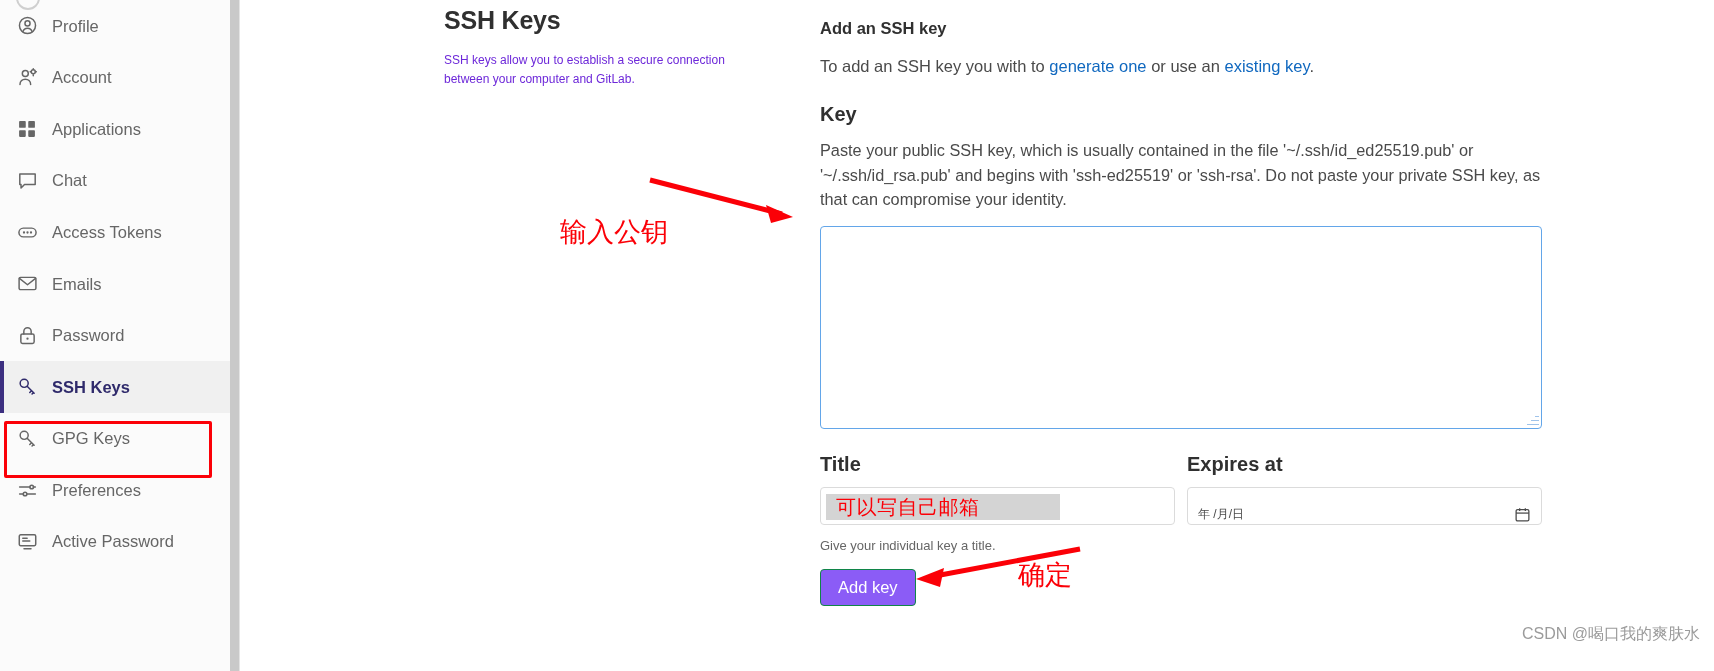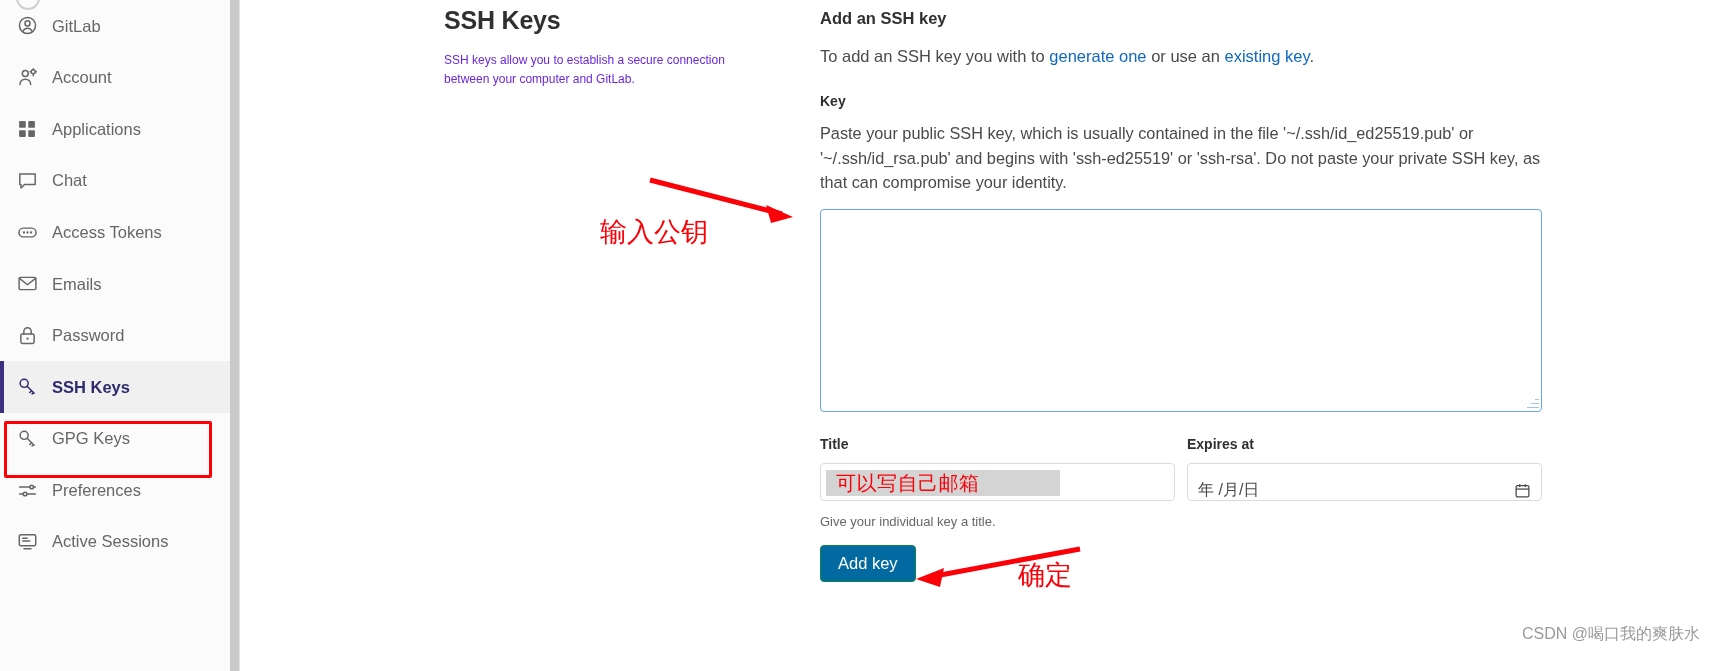--- a/index.html
+++ b/index.html
@@ -130,40 +130,40 @@
 
   
   .col-right {
     position: absolute;
     left: 820px;
     top: 0;
     width: 722px;
   }
   .section-heading {
     margin: 0;
-    padding-top: 9px;
+    padding-top: 19px;
     font-size: 16.5px;
     font-weight: bold;
     color: #303030;
   }
   .section-intro {
     margin: 0;
     padding-top: 16px;
     font-size: 16.5px;
     color: #4a4a4a;
     line-height: 1.5;
   }
   a.link {
     color: #1068bf;
     text-decoration: none;
     cursor: pointer;
   }
 
   .field-label {
-    font-size: 14px;
+    font-size: 20px;
     font-weight: bold;
     color: #303030;
     display: block;
   }
   .key-label { padding-top: 24px; }
 
   .help-paragraph {
     margin: 0;
     padding-top: 12px;
     font-size: 16.3px;
@@ -242,21 +242,21 @@
     line-height: 22px;
     letter-spacing: 0.5px;
     pointer-events: none;
     white-space: nowrap;
   }
   .date-input-wrap { position: relative; width: 355px; }
   .date-placeholder {
     position: absolute;
     left: 11px;
     top: 20px;
-    font-size: 16px;
+    font-size: 12px;
     color: #4a4a4a;
     line-height: 36px;
     pointer-events: none;
   }
   .calendar-btn {
     position: absolute;
     right: 10px;
     top: 19px;
     width: 20px; height: 38px;
     display: flex; align-items: center; justify-content: center;
@@ -264,21 +264,21 @@
     cursor: pointer;
   }
   .field-hint {
     margin: 0;
     padding-top: 13px;
     font-size: 13px;
     color: #666666;
   }
   .btn-add-key {
     margin-top: 16px;
-    background: #0369a1;
+    background: #8b5cf6;
     color: #ffffff;
     border: 1px solid #108548;
     border-radius: 4px;
     font-size: 16.5px;
     font-family: "Liberation Sans", "DejaVu Sans", sans-serif;
     padding: 9px 17px;
     cursor: pointer;
     line-height: 1;
   }
 
@@ -289,21 +289,21 @@
     width: 1714px; height: 671px;
     pointer-events: none;
   }
   .anno-text {
     position: absolute;
     color: #fb0007;
     font-size: 27px;
     line-height: 1;
     white-space: nowrap;
   }
-  .anno-text-key { left: 600px; top: 219px; }
+  .anno-text-key { left: 560px; top: 219px; }
   .anno-text-confirm { left: 1018px; top: 562px; }
 
   
   .watermark {
     position: absolute;
     right: 14px;
     bottom: 26px;
     font-size: 16px;
     color: #9b9b9b;
     white-space: nowrap;
@@ -318,21 +318,21 @@
     <div class="nav-top-clip"></div>
     <div class="nav-list" id="nav-list">
         <div class="nav-item">
           <span class="nav-icon">
             <svg width="21" height="21" viewBox="0 0 24 24" stroke="currentColor" fill="none" stroke-width="1.7" stroke-linecap="round" stroke-linejoin="round">
               <circle cx="12" cy="12" r="9.2"></circle>
               <circle cx="12" cy="9.6" r="2.9"></circle>
               <path d="M6.6 19.2c1-2.7 3-4 5.4-4s4.4 1.3 5.4 4"></path>
             </svg>
           </span>
-          <span class="nav-label">GitLab</span>
+          <span class="nav-label">Profile</span>
         </div>
         <div class="nav-item">
           <span class="nav-icon">
             <svg width="21" height="21" viewBox="0 0 24 24" stroke="currentColor" fill="none" stroke-width="1.7" stroke-linecap="round" stroke-linejoin="round">
               <circle cx="9.5" cy="7.5" r="3.4"></circle>
               <path d="M3.4 20c0-3.6 2.7-6.1 6.1-6.1s6.1 2.5 6.1 6.1"></path>
               <circle cx="18.6" cy="5.4" r="2.3"></circle>
               <path d="M18.6 1.9v1M18.6 8.9v1M15.1 5.4h1M21.1 5.4h1"></path>
             </svg>
           </span>
@@ -416,21 +416,21 @@
           <span class="nav-label">Preferences</span>
         </div>
         <div class="nav-item">
           <span class="nav-icon">
             <svg width="21" height="21" viewBox="0 0 24 24" stroke="currentColor" fill="none" stroke-width="1.7" stroke-linecap="round" stroke-linejoin="round">
               <rect x="2.6" y="4.4" width="18.8" height="12.4" rx="1.6"></rect>
               <path d="M8 20.2h8"></path>
               <path d="M6.6 8.2h5M6.6 11.4h8"></path>
             </svg>
           </span>
-          <span class="nav-label">Active Sessions</span>
+          <span class="nav-label">Active Password</span>
         </div>
       </div>
     <div class="sidebar-scroll">
       <div class="sidebar-scroll-thumb"></div>
     </div>
     <div class="anno-box-ssh"></div>
   </div>
 
   <div class="col-left">
     <h1 class="page-title">SSH Keys</h1>

